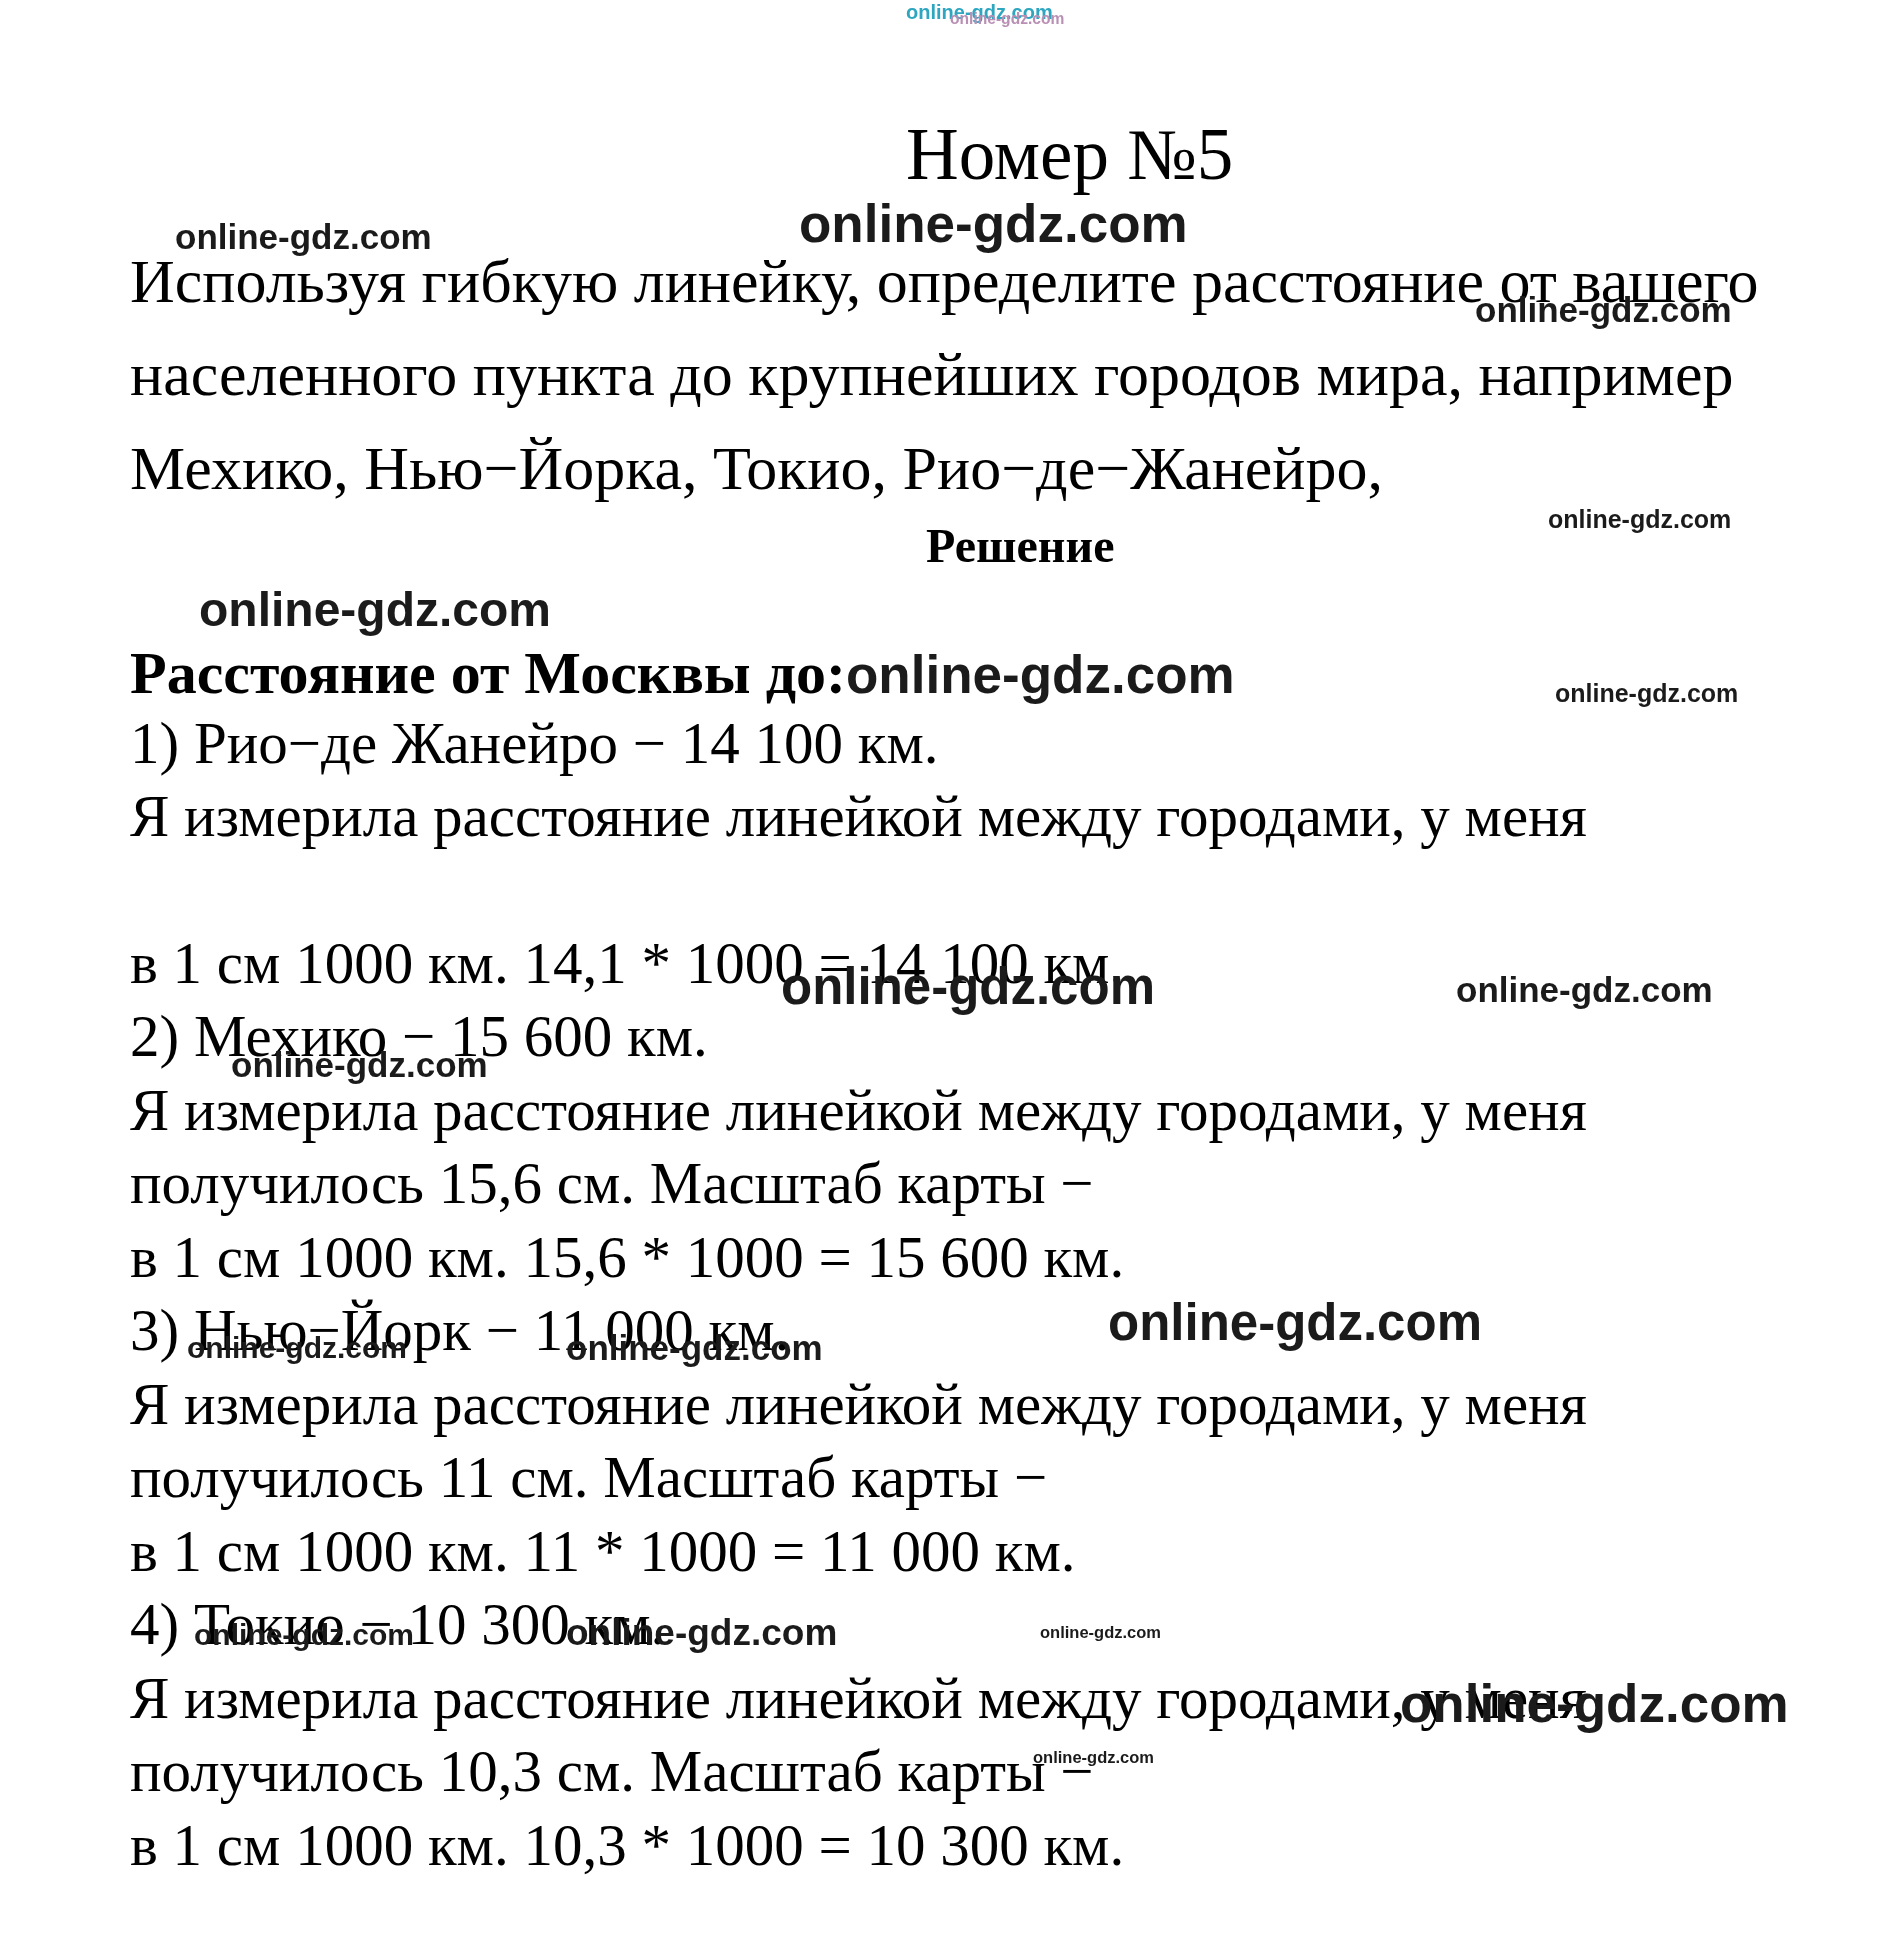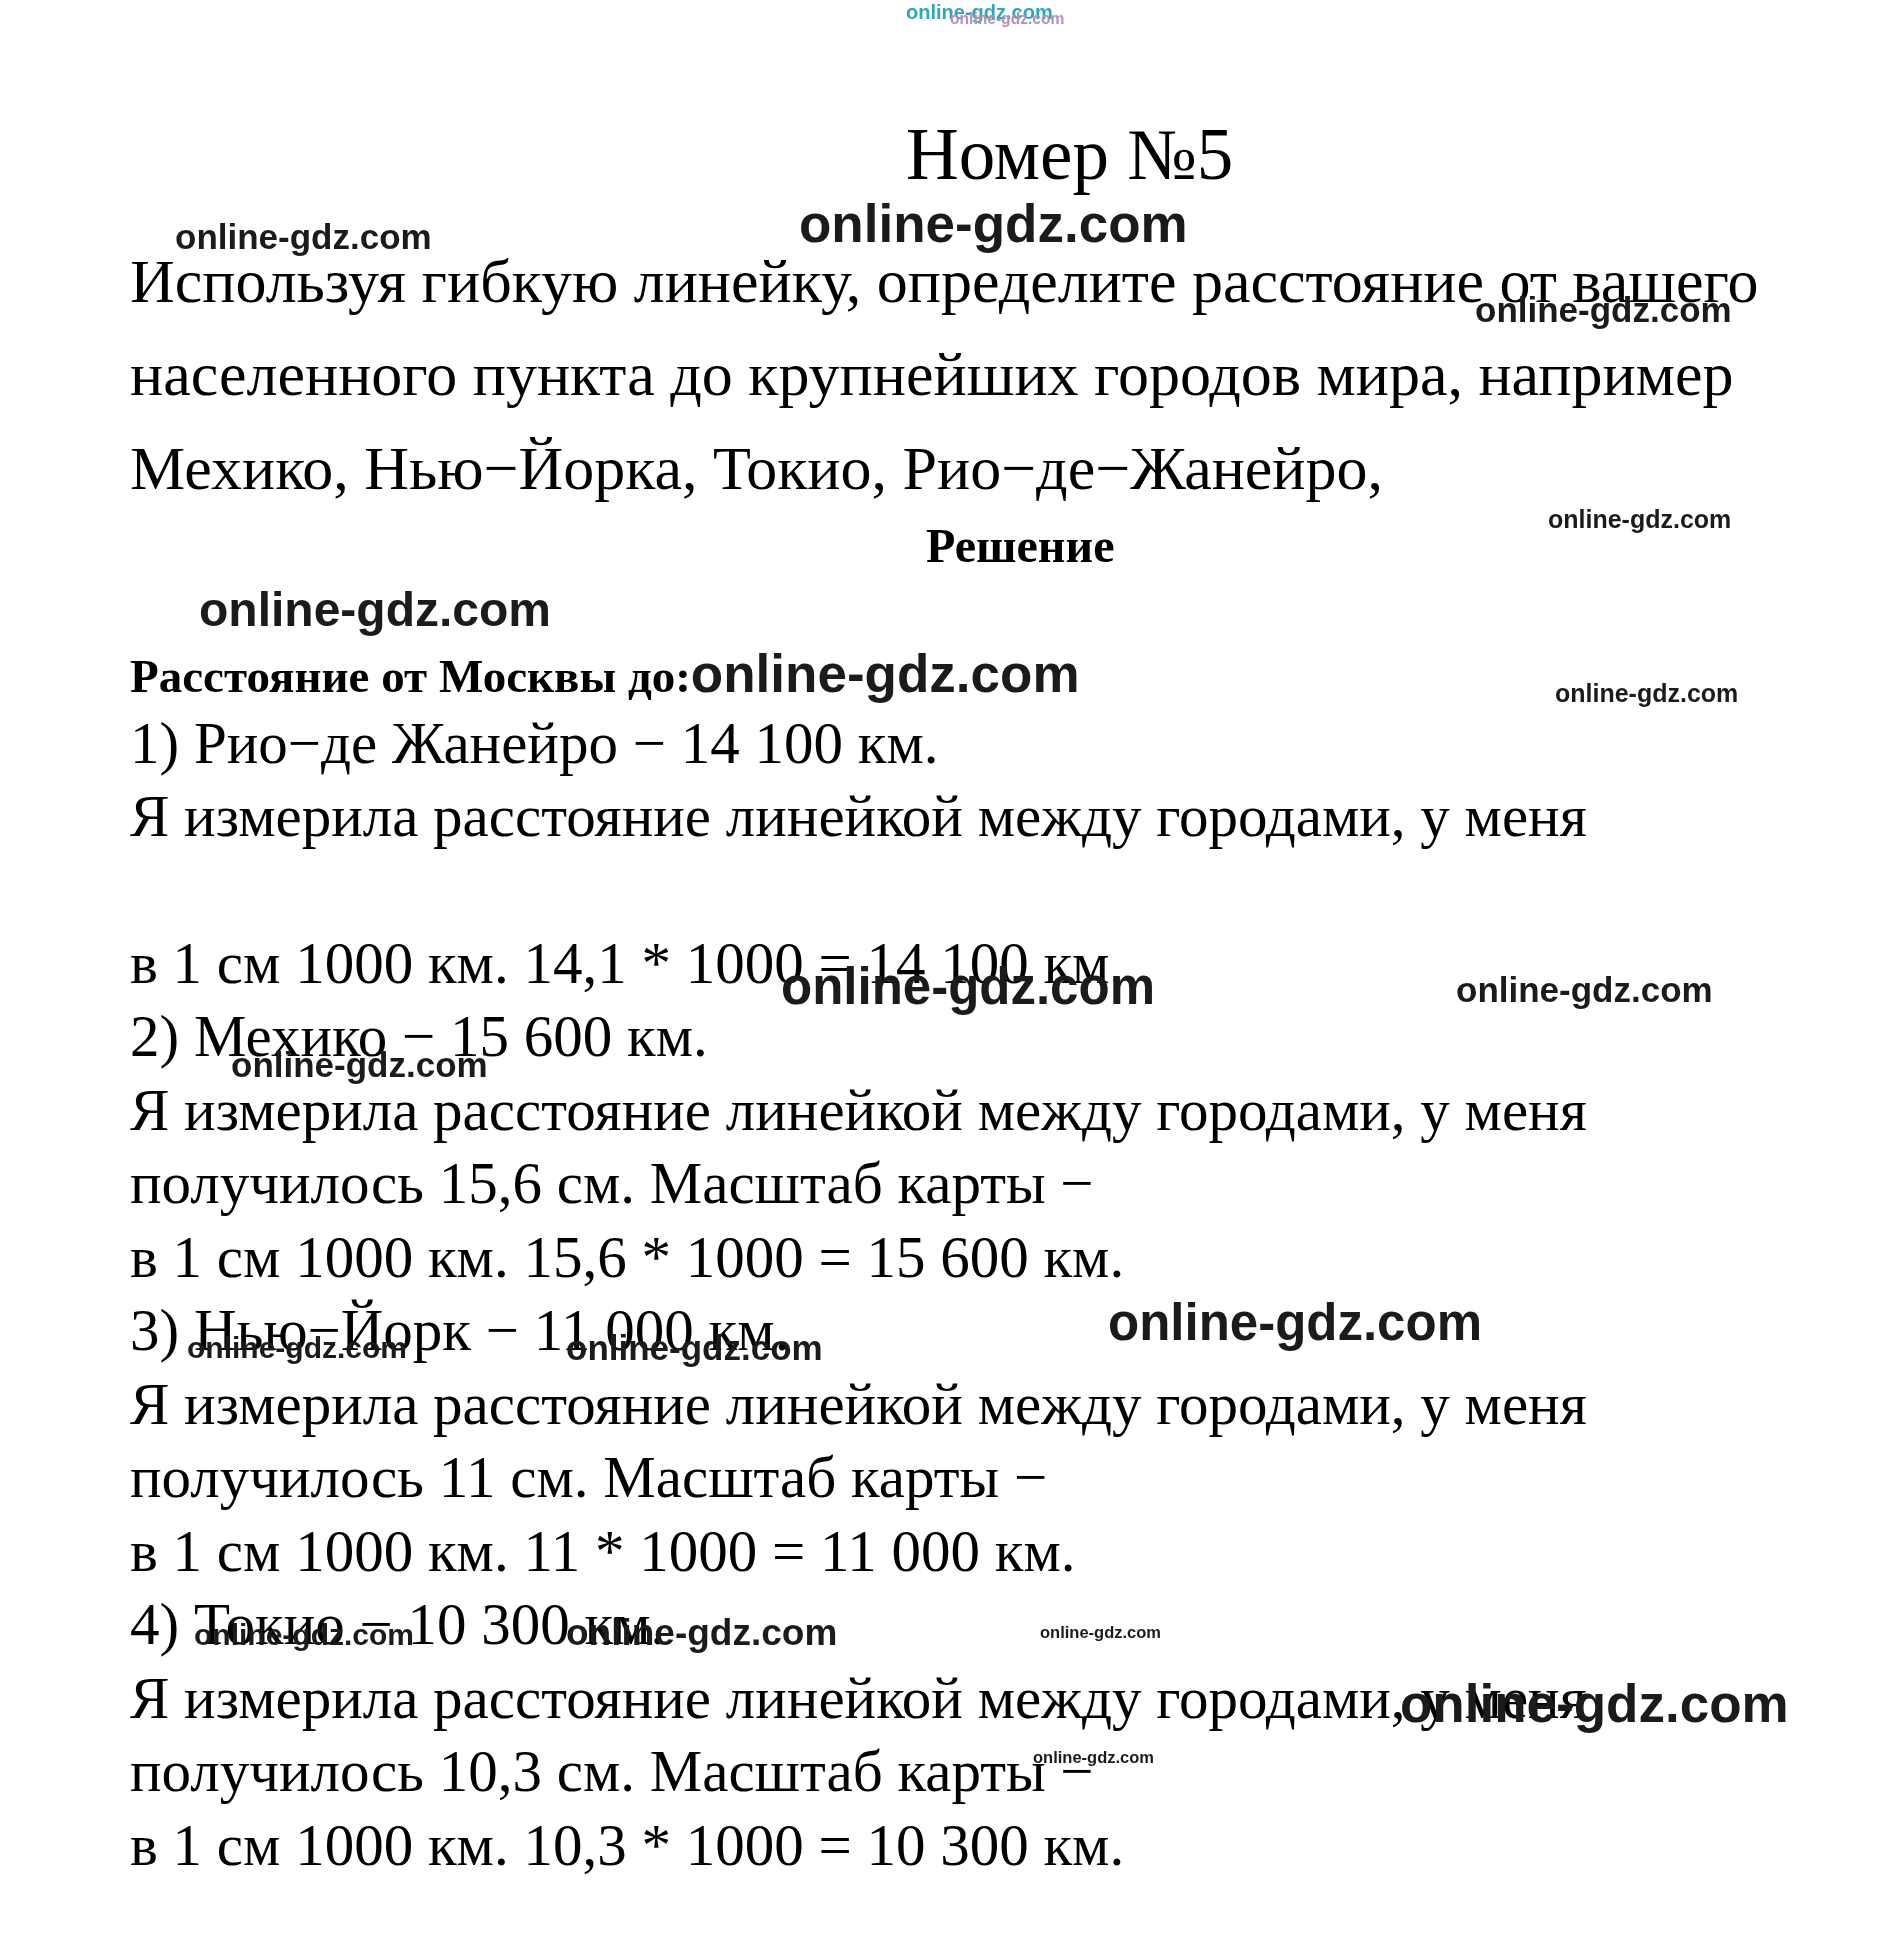--- a/index.html
+++ b/index.html
@@ -18,21 +18,21 @@
     position:absolute;
     white-space:nowrap;
     line-height:1;
     font-family:"Liberation Serif", serif;
     color:#000;
     font-size:59px;
   }
   .para { font-size:62px; }
   .title { font-size:73px; }
   .heading { font-size:48px;font-weight:bold; }
-  .subheading { font-weight:bold; font-size:47px; }
+  .subheading { font-weight:bold; font-size:60px; }
   .b { font-weight:normal; }
   .wm {
     position:absolute;
     white-space:nowrap;
     line-height:1;
     font-family:"Liberation Sans", sans-serif;
     font-weight:bold;
     color:#1b1b1b;
   }
   .wm-inline {

